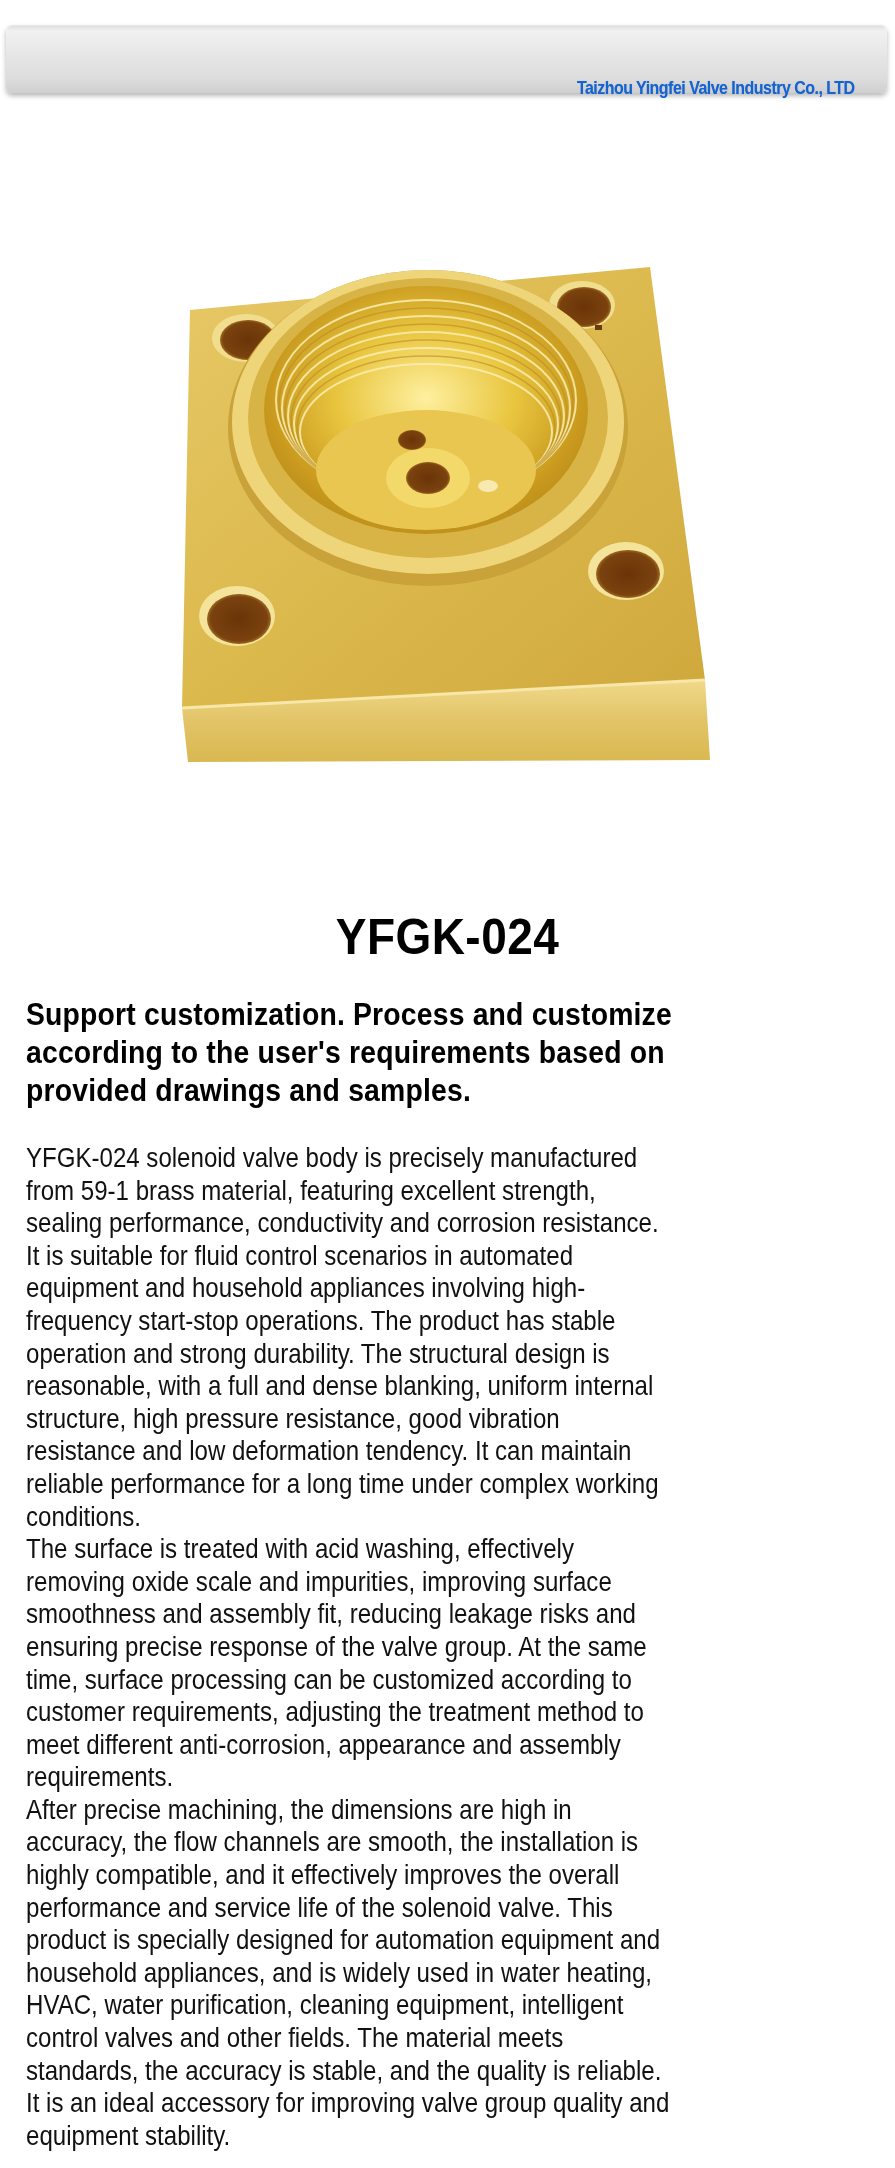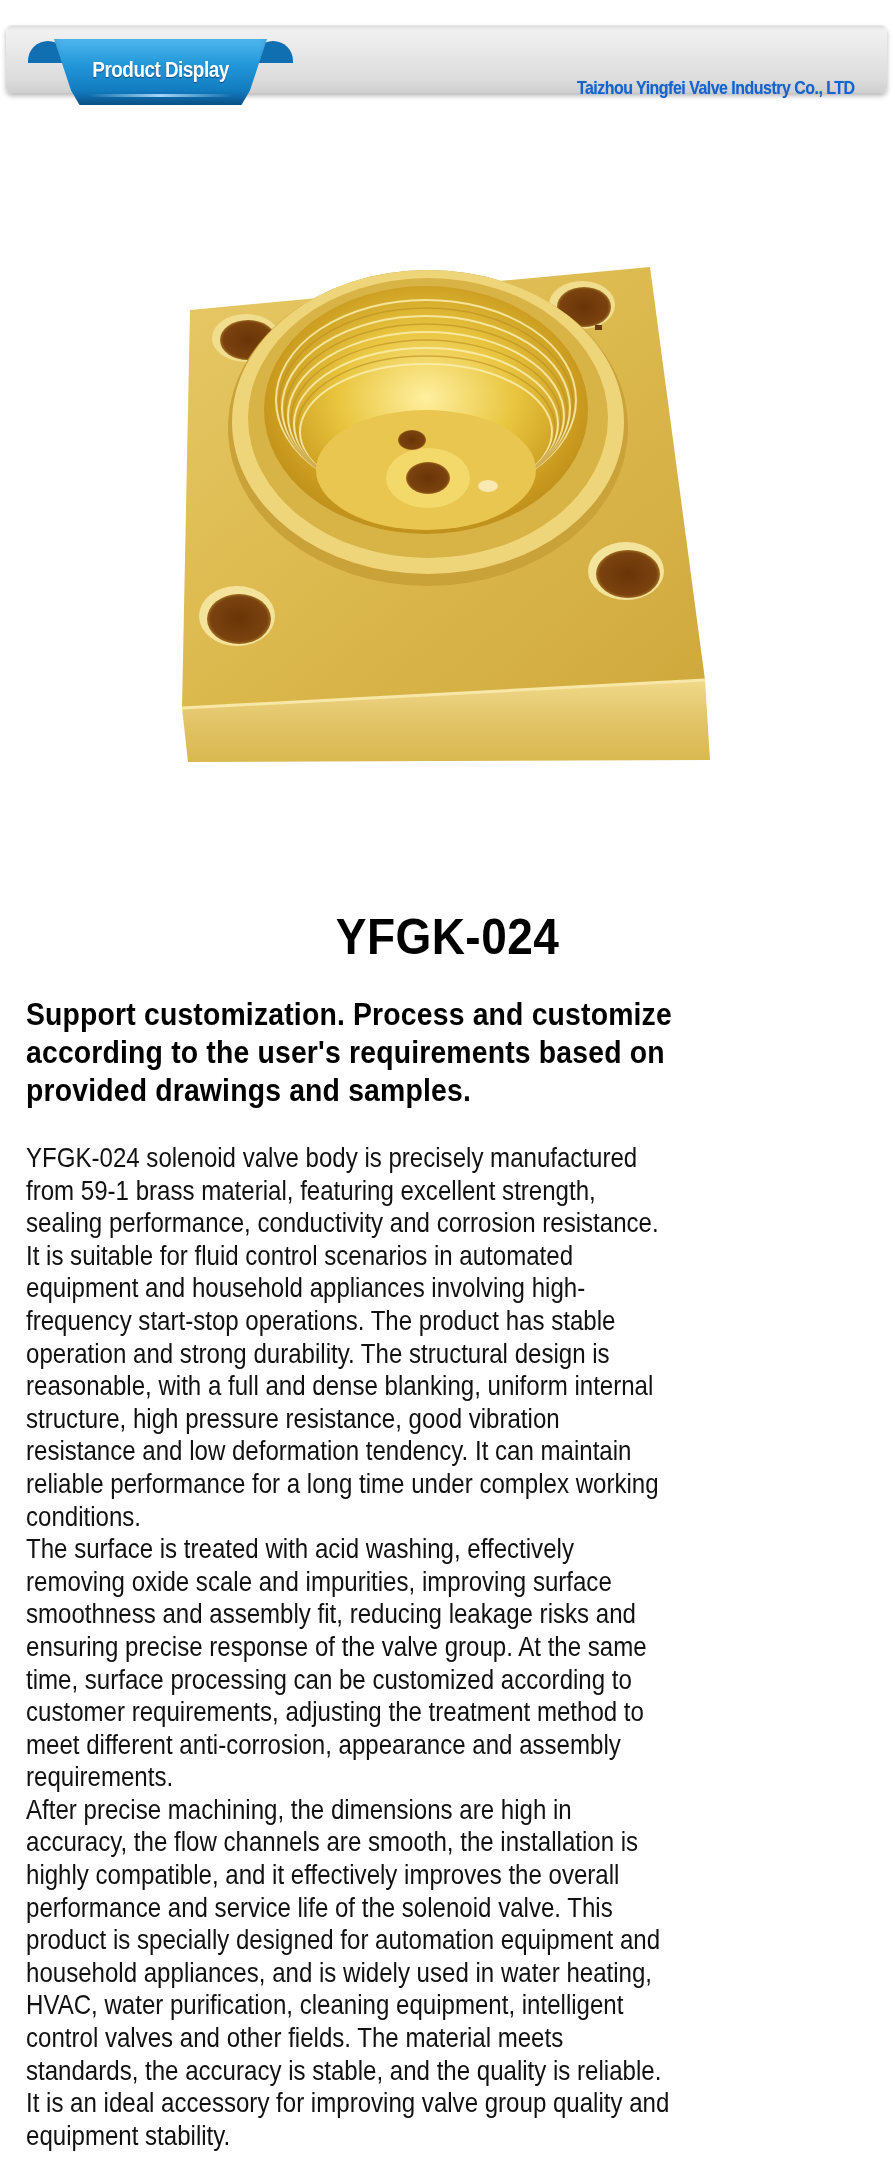--- a/index.html
+++ b/index.html
@@ -75,27 +75,20 @@
       transform: scaleX(0.875); transform-origin: left top;
       letter-spacing: 0px;
     }
     .body p { margin: 0; }
     .line { display: block; white-space: nowrap; }
   </style>
 </head>
 <body>
 
 <div class="banner">
-  <div class="ribbon-wrap">
-    <div class="ribbon-fold left"></div>
-    <div class="ribbon-fold right"></div>
-    <div class="ribbon"></div>
-    <div class="ribbon-shine"></div>
-    <div class="ribbon-label">Product Display</div>
-  </div>
   <div class="company">Taizhou Yingfei Valve Industry Co., LTD</div>
 </div>
 
 <div class="photo" role="img" aria-label="Brass square solenoid valve body with threaded central bore and four corner mounting holes">
   <svg viewBox="0 0 600 540" xmlns="http://www.w3.org/2000/svg">
     <defs>
       <linearGradient id="topFace" x1="0" y1="0" x2="1" y2="1">
         <stop offset="0" stop-color="#e6c866"></stop>
         <stop offset="0.5" stop-color="#dcb94d"></stop>
         <stop offset="1" stop-color="#cfa83c"></stop>

